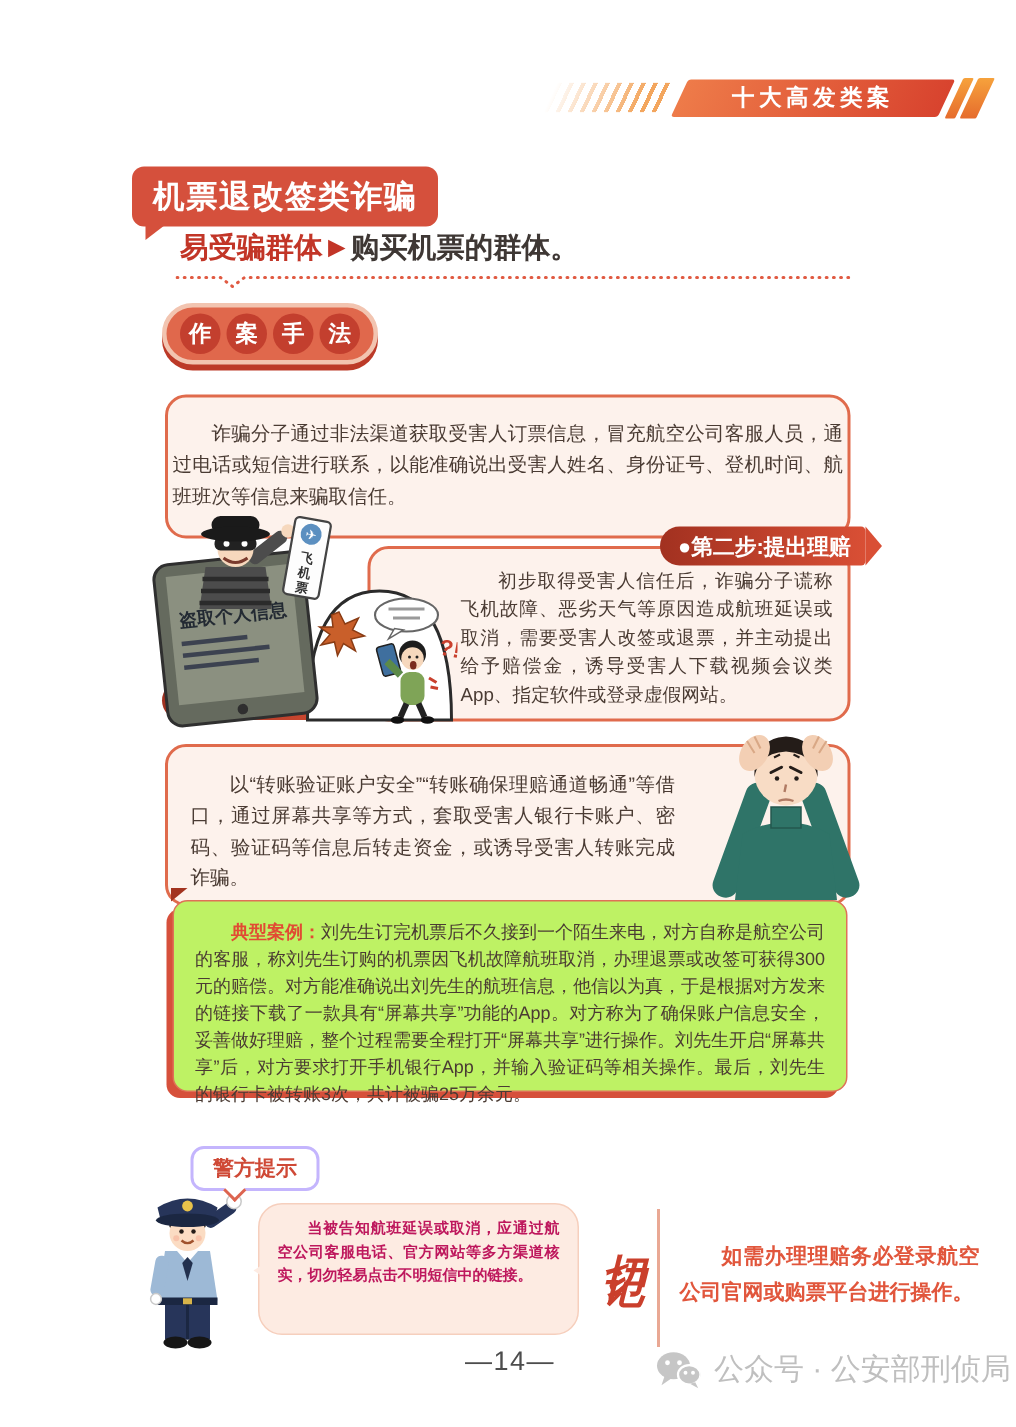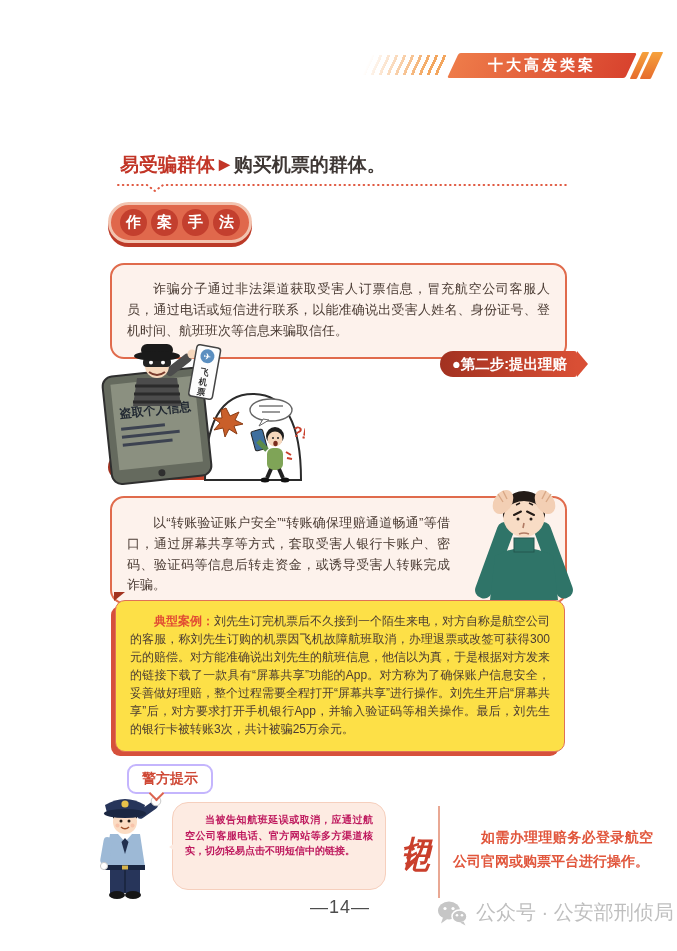--- a/index.html
+++ b/index.html
@@ -42,32 +42,32 @@
   .box1{left:110px;top:263px;width:457px;height:96px;}
   .box2{left:245px;top:364px;width:322px;height:117px;}
   .box3{left:110px;top:496px;width:457px;height:108px;}
   .step-badge{position:absolute;display:inline-flex;align-items:center;height:26px;
               padding:0 10px 0 12px;background:linear-gradient(90deg,#a23120,#d94f35);
               border-radius:13px 3px 3px 13px;color:#fff;font-weight:bold;font-size:14.5px;z-index:5;white-space:nowrap;}
   .step-badge::after{content:"";position:absolute;right:-11px;top:0;width:0;height:0;
               border-top:13px solid transparent;border-bottom:13px solid transparent;border-left:11px solid #d94f35;}
   .badge1{left:108px;top:250px;} .badge2{left:440px;top:351px;} .badge3{left:108px;top:454px;}
   .step-text{font-size:13px;line-height:1.6;color:#4a3b33;text-align:justify;text-indent:2em;margin:0;}
-  .box1 .step-text{padding:14px 15px 0;}
+  .box1 .step-text{padding:14px 3px 0;}
   .box2 .step-text{padding:12px 10px 0 60px;font-size:12.5px;line-height:1.52;}
   .box3 .step-text{padding:15px 115px 0 15px;}
 
   
   .illu{position:absolute;z-index:6;}
   .illu-scammer{left:93px;top:344px;}
   .illu-man{left:474px;top:478px;}
   .illu-police{left:80px;top:788px;}
 
   
-  .case-box{position:absolute;left:115px;top:600px;width:450px;height:152px;background:#fde047;
+  .case-box{position:absolute;left:115px;top:600px;width:450px;height:128px;background:#bef264;
             border:1px solid #df7157;border-radius:10px;box-sizing:border-box;
             box-shadow:-5px 5px 0 -1px #d6503b;}
   .case-box::before{content:"";position:absolute;left:-2px;top:-9px;width:0;height:0;
             border-left:11px solid #a2331f;border-bottom:9px solid transparent;}
   .case-text{margin:0;padding:11px 14px;font-size:12px;line-height:1.5;color:#4a3b33;
              text-align:justify;text-indent:2em;}
   .case-text .case-label{color:#e14b33;font-weight:bold;}
 
   
   .tip-badge{position:absolute;left:127px;top:764px;padding:4px 13px;border:2px solid #c4b5fd;
@@ -101,20 +101,21 @@
     <div class="stripes"></div>
     <div class="tagbar">
       <span>十大高发类案</span>
     </div>
     <div class="slashes">
         <i></i>
         <i></i>
       </div>
   </div>
 
+  <div class="title-badge">机票退改签类诈骗</div>
 
   <div class="subtitle">
     <span class="lab">易受骗群体</span><span class="arr">▶</span><span class="val">购买机票的群体。</span>
   </div>
 
   <svg class="dotted" width="450" height="12">
     <path d="M1 4 L30 4 L38 10 L46 4 L449 4" fill="none" stroke="#e05a42" stroke-width="2" stroke-dasharray="0.6 4.2" stroke-linecap="round"></path>
   </svg>
 
   <div class="method-pill">
@@ -122,20 +123,23 @@
     <b>案</b>
     <b>手</b>
     <b>法</b>
   </div>
 
   <div class="step-box box1">
     <p class="step-text">诈骗分子通过非法渠道获取受害人订票信息，冒充航空公司客服人员，通过电话或短信进行联系，以能准确说出受害人姓名、身份证号、登机时间、航班班次等信息来骗取信任。</p>
   </div>
 
   <div class="step-badge badge2">●第二步:提出理赔</div>
+  <div class="step-box box2">
+    <p class="step-text">初步取得受害人信任后，诈骗分子谎称飞机故障、恶劣天气等原因造成航班延误或取消，需要受害人改签或退票，并主动提出给予赔偿金，诱导受害人下载视频会议类 App、指定软件或登录虚假网站。</p>
+  </div>
 
   <svg class="illu illu-scammer" width="212" height="142" viewBox="0 0 212 142">
 
     <path d="M112 136 Q112 50 160 50 Q208 50 208 136 Z" fill="#ffffff" stroke="#2b2b2b" stroke-width="2"></path>
 
     <g transform="rotate(-6 64 82)">
       <rect x="14" y="28" width="100" height="108" rx="10" fill="#656a5e" stroke="#2f2f2f" stroke-width="2"></rect>
       <rect x="22" y="36" width="84" height="86" fill="#8b9080"></rect>
       <text x="64" y="70" text-anchor="middle" font-size="12" font-weight="bold" fill="#232a33">盗取个人信息</text>
       <rect x="28" y="80" width="44" height="3" fill="#3c4250"></rect>

